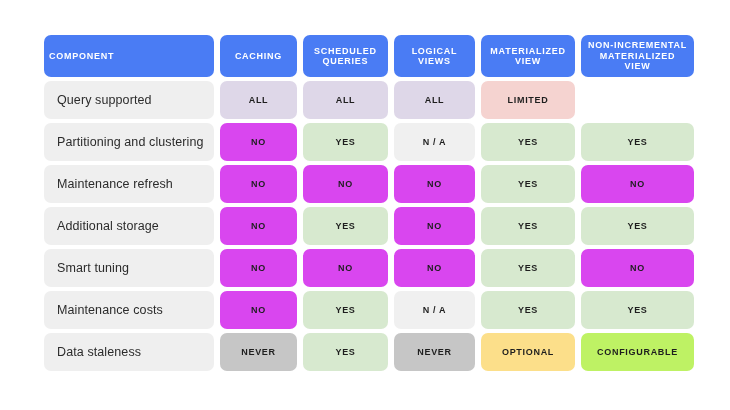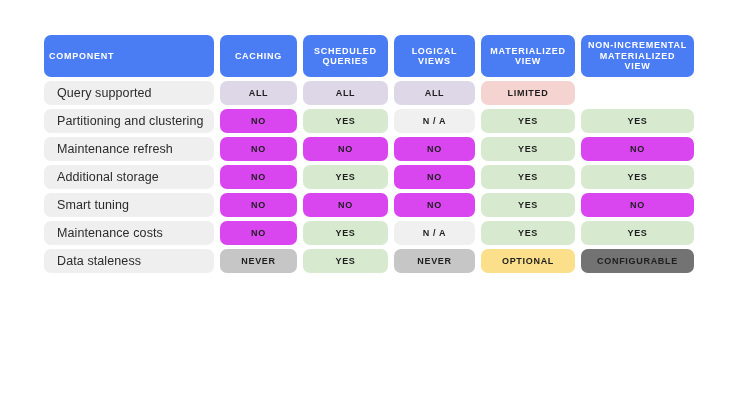--- a/index.html
+++ b/index.html
@@ -54,21 +54,21 @@
     letter-spacing: 0.75px;
   }
   .header-row .col-0 {
     justify-content: flex-start;
     padding-left: 5px;
     text-align: left;
   }
 
   
   .body-row .cell {
-    height: 24px;
+    height: 38px;
     font-size: 9px;
     font-weight: bold;
     letter-spacing: 0.7px;
     color: #1e1e1e;
   }
   .body-row .label-cell {
     background: #efefef;
     color: #2b2b2b;
     font-size: 12.5px;
     font-weight: normal;
@@ -80,21 +80,21 @@
 
   
   .v-blue   { background: #d946ef; }
   .v-green  { background: #d7e9cf; }
   .v-purple { background: #ded7e8; }
   .v-pink   { background: #f5d3d0; }
   .v-peach  { background: #fbe3c6; }
   .v-gray   { background: #f0f0f0; }
   .v-dgray  { background: #c6c6c6; }
   .v-yellow { background: #fcdf8a; }
-  .v-violet { background: #737373; border-radius: 7px; }
+  .v-violet { background: #bef264; border-radius: 7px; }
 
   .twoline { white-space: pre-line; }
 </style>
 </head>
 <body>
 
 <div id="comparison-table">
     <div class="trow header-row">
       <div class="cell col-0 twoline">COMPONENT</div>
       <div class="cell col-1 twoline">CACHING</div>

